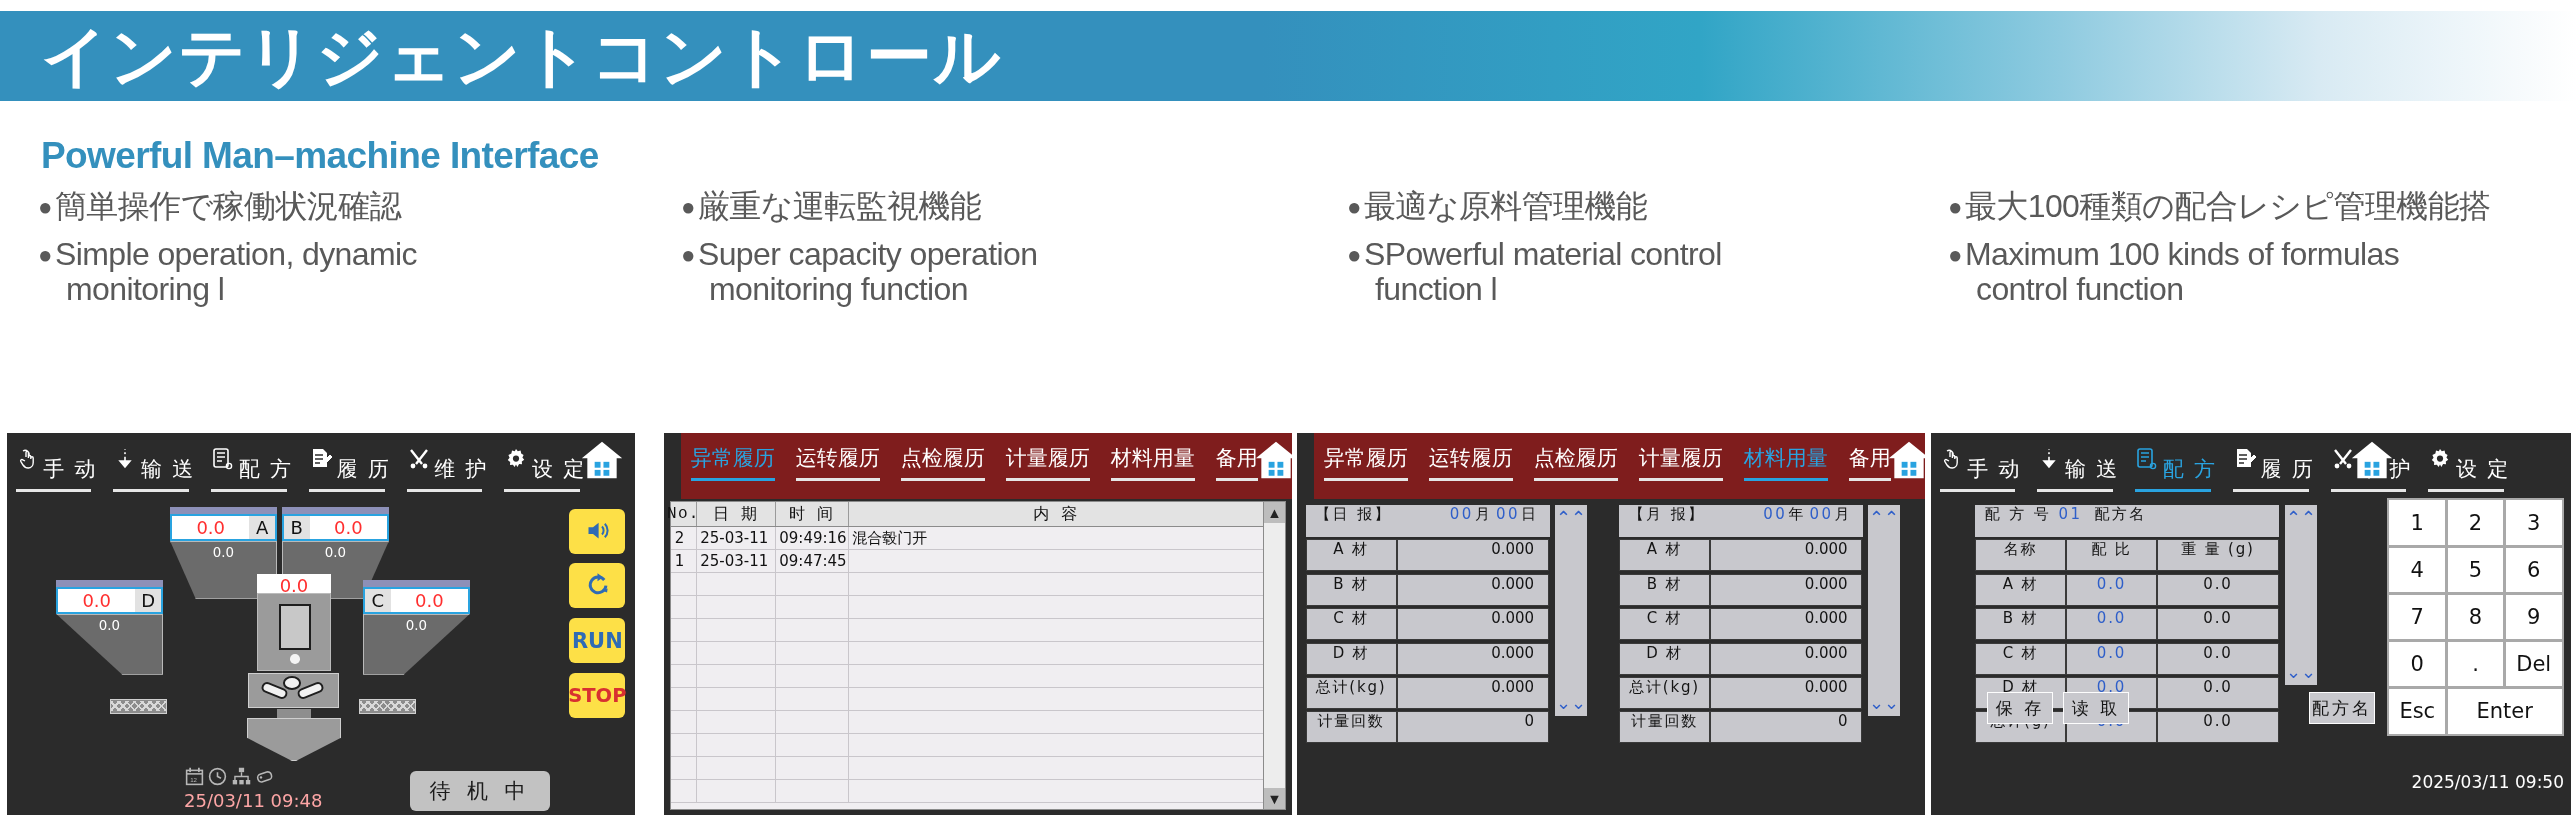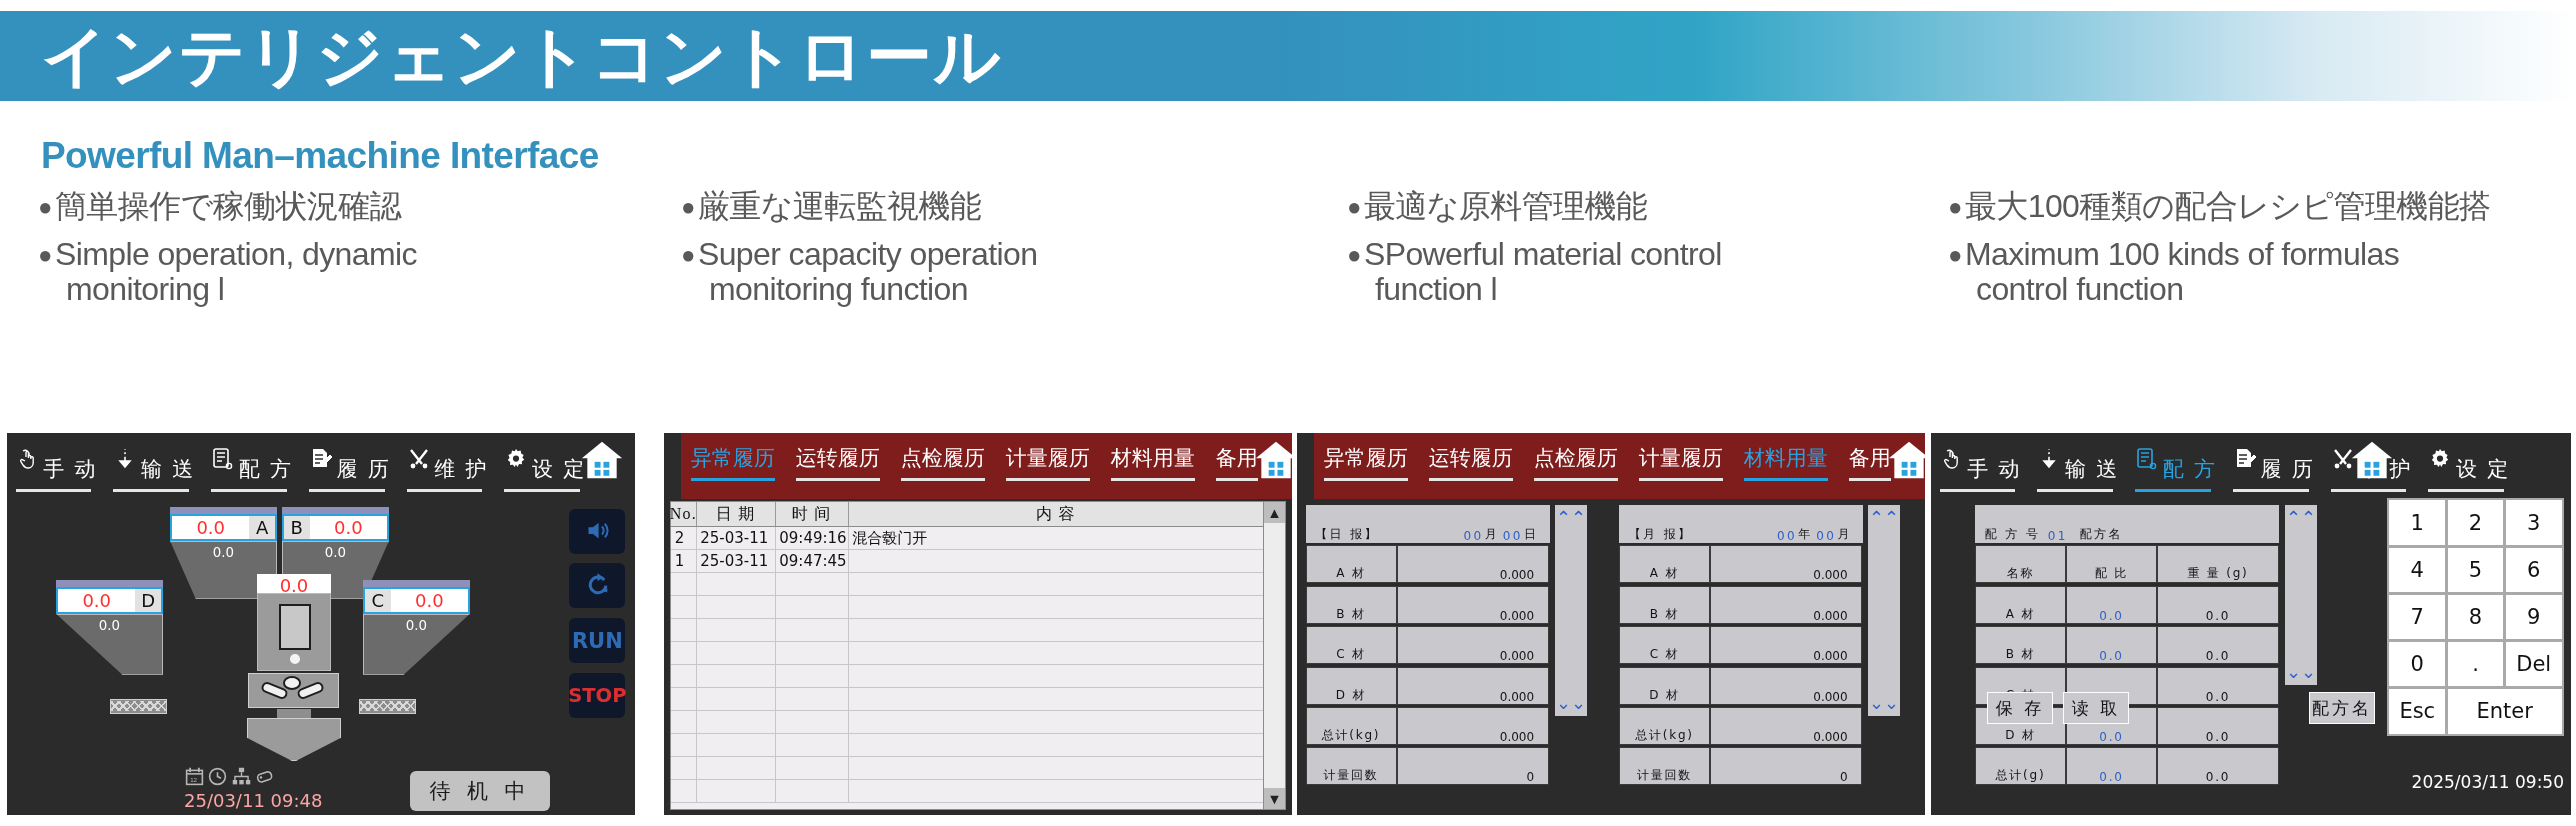--- a/index.html
+++ b/index.html
@@ -65,48 +65,48 @@
 
   .mixer{position:absolute;left:256px;top:592px;width:74px;height:78px;background:#9b9b9b;border:1.2px solid #bbb;box-sizing:border-box;}
   .mixer-val{position:absolute;left:256px;top:574px;width:74px;height:23px;background:#ffffff;display:flex;align-items:center;justify-content:center;color:#ff2f2f;font-size:18px;font-family:"DejaVu Sans",sans-serif;}
   .mix-door{position:absolute;left:21px;top:9.7px;width:32px;height:46px;background:#c8c8c8;border:2.4px solid #1e1e1e;box-sizing:border-box;}
   .fan{position:absolute;left:247px;top:676px;width:91px;height:35px;background:#9b9b9b;border:1.8px solid #cfcfcf;box-sizing:border-box;}
   .blade{position:absolute;background:#f1f1f1;border:2.4px solid #1e1e1e;border-radius:8.5px;box-sizing:border-box;}
   .chute{position:absolute;left:246px;top:722px;width:94px;height:43px;background:#9b9b9b;border:1.8px solid #cfcfcf;box-sizing:border-box;
     clip-path:polygon(0 0,100% 0,100% 46%,52% 100%,48% 100%,0 46%);}
   .gate{position:absolute;left:275px;top:714px;width:34px;height:8.5px;background:#8e8e8e;}
 
-  .sidebtn{position:absolute;right:9.7px;width:56px;height:45px;background:#0f172a;border-radius:6px;
+  .sidebtn{position:absolute;right:9.7px;width:56px;height:45px;background:#fde047;border-radius:6px;
     display:flex;align-items:center;justify-content:center;}
   .runtxt{color:#2f6bb5;font-size:21px;font-weight:bold;font-family:"DejaVu Sans",sans-serif;}
   .stoptxt{color:#d83030;font-size:19.5px;font-weight:bold;font-family:"DejaVu Sans",sans-serif;}
 
   .sysbar{position:absolute;left:177px;bottom:3.7px;display:flex;align-items:flex-end;}
   .sysicons{display:flex;gap:2.4px;align-items:center;}
   .systime{color:#fca5a5;font-size:18px;margin-top:1.2px;font-family:"DejaVu Sans",sans-serif;}
   .modebtn{position:absolute;right:85px;bottom:3.7px;width:140px;height:40px;background:#c2c2c2;border-radius:6px;
     display:flex;align-items:center;justify-content:center;color:#1b1b1b;font-size:21px;letter-spacing:4.9px;font-family:"DejaVu Sans",sans-serif;}
 
   
   .logwrap{position:absolute;left:6px;top:68px;right:6px;bottom:4.9px;background:#f0eef1;border:0.6px solid #8b8b8b;box-sizing:border-box;display:flex;}
   .logtable{flex:1;display:flex;flex-direction:column;}
   .logthead{display:flex;background:#e3e3e3;border-bottom:0.6px solid #8b8b8b;height:24px;}
-  .logthead div{display:flex;align-items:center;justify-content:center;font-size:16px;color:#111;border-right:0.6px solid #9a9a9a;box-sizing:border-box;font-family:Liberation Serif, serif;letter-spacing:1.2px;}
+  .logthead div{display:flex;align-items:center;justify-content:center;font-size:16px;color:#111;border-right:0.6px solid #9a9a9a;box-sizing:border-box;font-family:Liberation Mono, monospace;letter-spacing:1.2px;}
   .c-no{width:25.6px;} .c-date{width:79px;} .c-time{width:73px;} .c-cont{flex:1;border-right:none !important;}
   .logrow{display:flex;height:22px;border-bottom:0.6px solid #c9c6cb;}
   .logrow div{display:flex;align-items:center;font-size:15px;color:#111;border-right:0.6px solid #c9c6cb;box-sizing:border-box;padding-left:3.7px;font-family:"DejaVu Sans",sans-serif;}
   .logrow .c-cont{border-right:none;}
   .logscroll{width:21px;background:#ededed;border-left:0.6px solid #8b8b8b;display:flex;flex-direction:column;justify-content:space-between;}
   .sbtn{height:21px;background:#bdbdbd;display:flex;align-items:center;justify-content:center;font-size:14.6px;color:#222;}
 
   
   .card{position:absolute;background:transparent;}
   .crow{display:flex;margin-bottom:2.4px;}
-  .cell{background:#c8c8cd;border:0.6px solid #3a3a3a;box-sizing:border-box;display:flex;align-items:flex-end;
-    font-size:12px;color:#141414;font-family:"DejaVu Sans",sans-serif;height:38px;}
+  .cell{background:#c8c8cd;border:0.6px solid #3a3a3a;box-sizing:border-box;display:flex;align-items:flex-start;
+    font-size:15px;color:#141414;font-family:"DejaVu Sans",sans-serif;height:32px;}
   .cell.hdr{justify-content:flex-start;padding-left:9.7px;letter-spacing:2.4px;border:none;}
   .cell.lbl{justify-content:center;letter-spacing:1.8px;}
   .cell.val{justify-content:flex-end;padding-right:13.4px;}
   .blue{color:#2f5fc9;}
   .updn{position:absolute;width:32px;background:#c8c8cd;display:flex;flex-direction:column;
     align-items:center;justify-content:space-between;color:#2f5fc9;font-size:18px;padding:2.4px 0;box-sizing:border-box;}
 
   .btnsm{position:absolute;height:32px;background:#c8c8cd;border:1.8px solid #fdfdfd;box-sizing:border-box;
     display:flex;align-items:center;justify-content:center;font-size:17px;color:#141414;letter-spacing:3px;font-family:"DejaVu Sans",sans-serif;}
 

